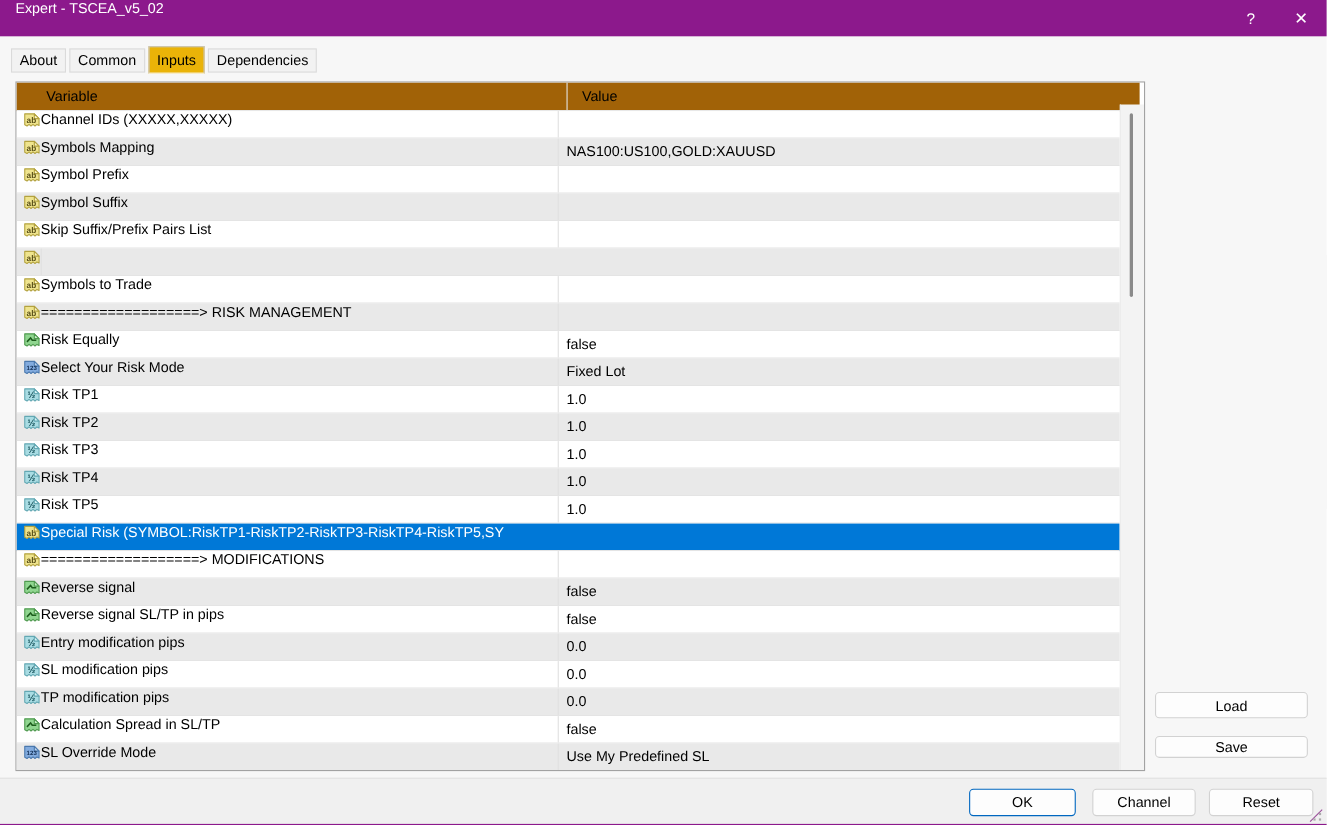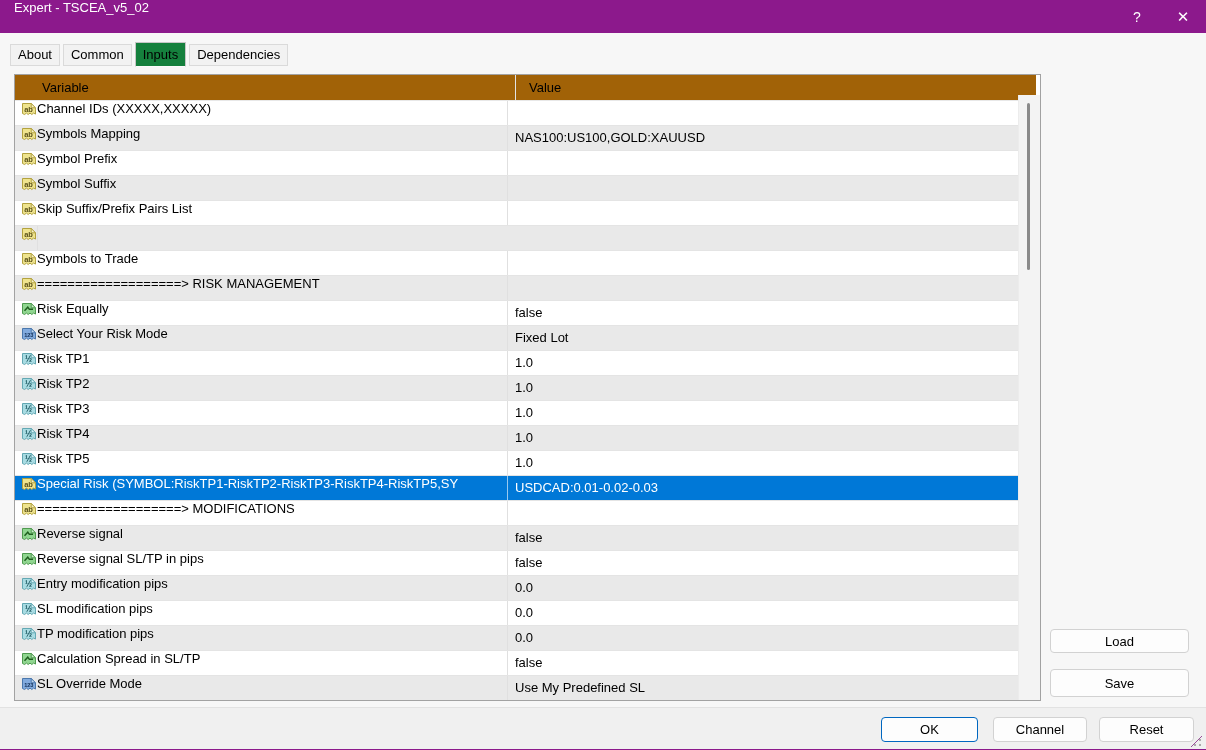--- a/index.html
+++ b/index.html
@@ -12,21 +12,21 @@
   
   .titlebar{position:absolute;top:0;left:0;right:0;height:33px;background:#8C198C;display:flex;}
   .title{flex:1;color:#fff;font-size:13px;padding-left:14px;white-space:nowrap}
   .tb-btn{width:46px;height:33px;display:flex;align-items:center;justify-content:center;color:#fff;font-size:14px;cursor:default}
   .tb-btn.close{font-size:15px}
 
   
   .tabs{position:absolute;top:42px;left:10px;display:flex;align-items:center;height:25px}
   .tab{font-size:13px;padding:2px 7px 3px 7px;background:#f2f2f2;border:1px solid #dadada;margin-right:3px;
        height:22px;box-sizing:border-box;white-space:nowrap}
-  .tab.active{background:#15803d;border-color:#c6c6c6;height:25px;padding-top:4px;border-bottom:1px solid #fcfcfc}
+  .tab.active{background:#eab308;border-color:#c6c6c6;height:25px;padding-top:4px;border-bottom:1px solid #fcfcfc}
 
   
   .panel{position:absolute;left:14px;top:74px;width:1027px;height:627px;background:#fff;
          border:1px solid #a2a2a2;box-sizing:border-box;overflow:hidden}
   .thead{position:absolute;top:0;left:0;right:4px;height:26px;display:flex;font-size:13px;background:#a16207;border-bottom:1px solid #e8e8e8;box-sizing:border-box}
   .th-var{width:500px;box-sizing:border-box;padding-left:27px;line-height:25px}
   .th-val{flex:1;box-sizing:border-box;padding-left:13px;line-height:25px;border-left:1px solid #e3e3e3}
   .rows{position:absolute;top:26px;left:0;width:1003px;bottom:0;overflow:hidden}
   .row{height:25px;display:flex;align-items:flex-start;font-size:13px;background:#fff;
        border-bottom:1px solid #e4e4e4;box-sizing:border-box}
@@ -39,21 +39,21 @@
   .row.sel .value{border-left-color:rgba(255,255,255,.6)}
 
   
   .track{position:absolute;top:20px;bottom:0;left:1003px;width:22px;background:#f3f3f3;border-left:1px solid #ececec;box-sizing:border-box}
   .thumb{position:absolute;left:8px;top:8px;width:3px;height:167px;background:#8a8a8a;border-radius:2px}
 
   
   .btn{position:absolute;background:#fdfdfd;border:1px solid #d2d2d2;border-radius:4px;font-size:13px;
        display:flex;align-items:center;justify-content:center;box-sizing:border-box;cursor:default}
   .btn-load{left:1050px;top:629px;width:139px;height:24px}
-  .btn-save{left:1050px;top:669px;width:139px;height:28px}
+  .btn-save{left:1050px;top:669px;width:139px;height:20px}
   .footer{position:absolute;left:0;right:0;top:707px;bottom:0;background:#f0f0f0;border-top:1px solid #e2e2e2;box-sizing:border-box}
   .btn-ok{left:881px;top:717px;width:97px;height:25px;border-color:#0067C0}
   .btn-cancel{left:993px;top:717px;width:94px;height:25px}
   .btn-reset{left:1099px;top:717px;width:95px;height:25px}
 
   .grip{position:absolute;right:3px;bottom:2px;width:14px;height:14px}
 </style>
 </head>
 <body>
 
@@ -214,21 +214,20 @@
         <span class="label">Risk TP5</span>
         <span class="value">1.0</span>
       </div>
       <div class="row alt sel" style="background: rgb(0, 120, 215);">
         <span class="icon"><svg width="16" height="16" viewBox="0 0 16 16">
             <path d="M1.5 2.5 H10.2 L14.5 6.8 V13.1 L12.6 12.1 L10.8 13.5 L9 12.1 L7.2 13.5 L5.4 12.1 L3.6 13.5 L1.5 12.5 Z" fill="#EFE48E" stroke="#b3a23f" stroke-width="1" stroke-linejoin="round"></path>
             <path d="M10.2 2.5 V6.8 H14.5 Z" fill="#f8f2c8" stroke="#b3a23f" stroke-width="1" stroke-linejoin="round"></path>
             <text x="7.6" y="11" font-size="7.5" font-weight="bold" fill="#5a511a" text-anchor="middle" font-family="Liberation Sans, sans-serif">ab</text>
           </svg></span>
         <span class="label">Special Risk (SYMBOL:RiskTP1-RiskTP2-RiskTP3-RiskTP4-RiskTP5,SY</span>
-        <span class="value">USDCAD:0.01-0.02-0.03</span>
       </div>
       <div class="row">
         <span class="icon"><svg width="16" height="16" viewBox="0 0 16 16">
             <path d="M1.5 2.5 H10.2 L14.5 6.8 V13.1 L12.6 12.1 L10.8 13.5 L9 12.1 L7.2 13.5 L5.4 12.1 L3.6 13.5 L1.5 12.5 Z" fill="#EFE48E" stroke="#b3a23f" stroke-width="1" stroke-linejoin="round"></path>
             <path d="M10.2 2.5 V6.8 H14.5 Z" fill="#f8f2c8" stroke="#b3a23f" stroke-width="1" stroke-linejoin="round"></path>
             <text x="7.6" y="11" font-size="7.5" font-weight="bold" fill="#5a511a" text-anchor="middle" font-family="Liberation Sans, sans-serif">ab</text>
           </svg></span>
         <span class="label">===================&gt; MODIFICATIONS</span>
         <span class="value"></span>
       </div>

